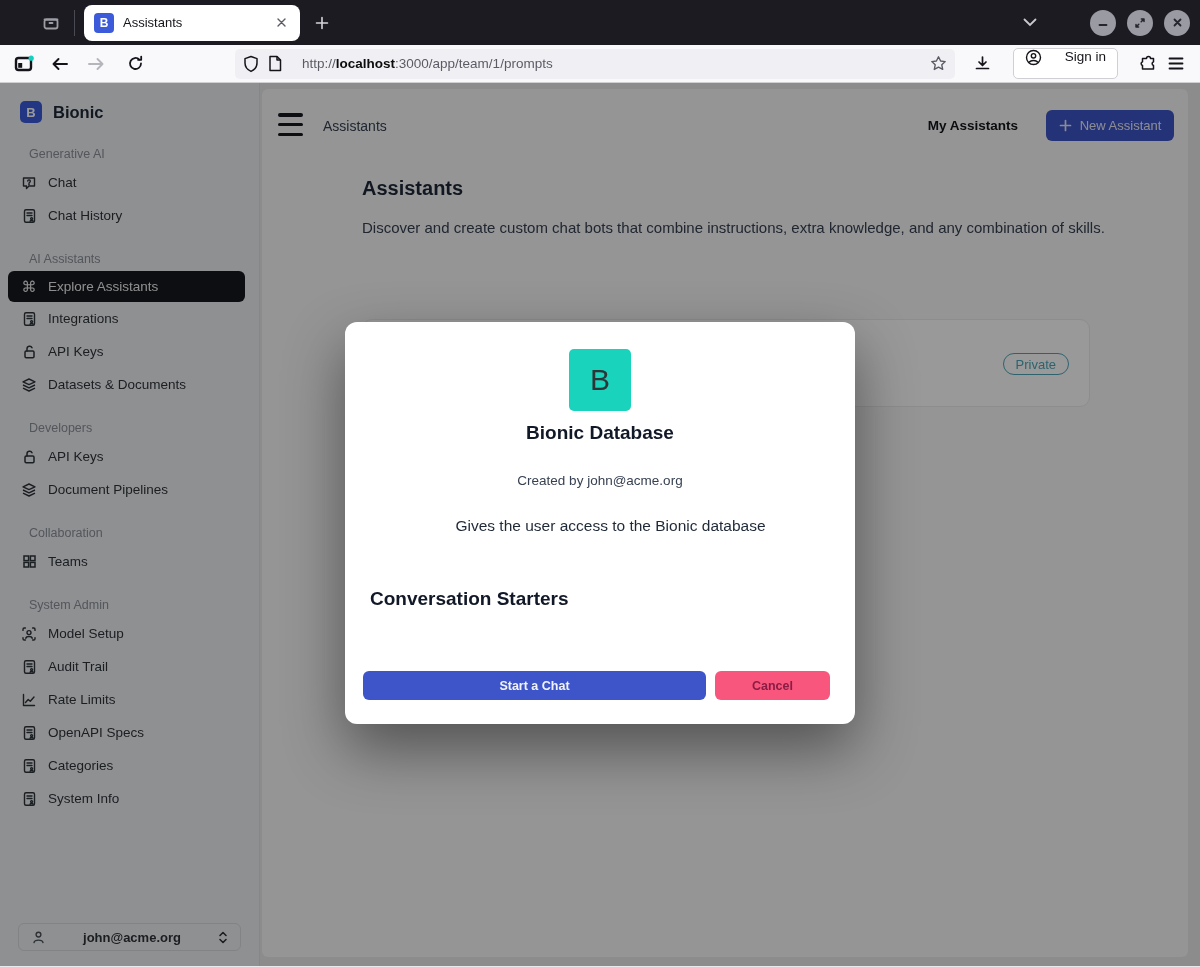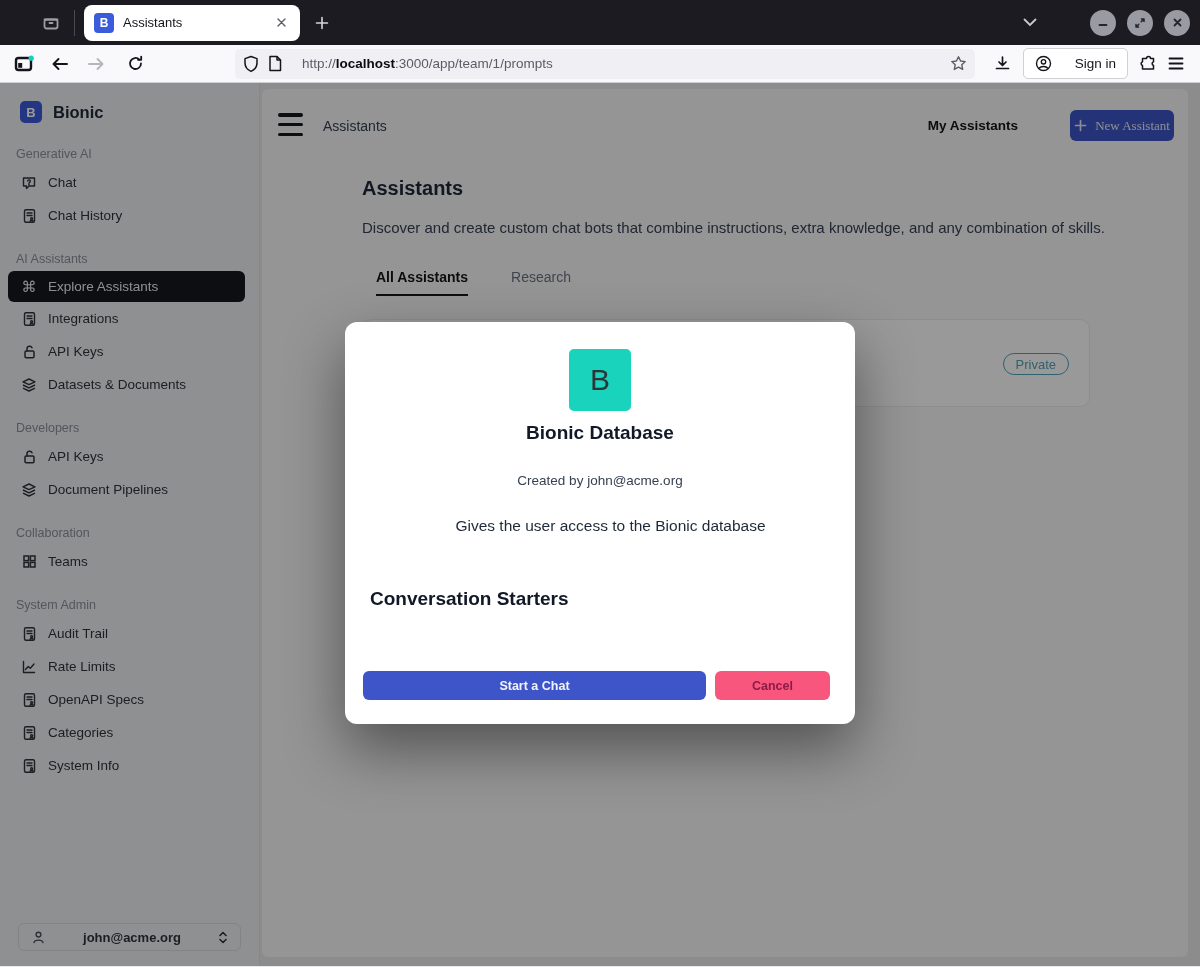--- a/index.html
+++ b/index.html
@@ -16,44 +16,44 @@
   .newtab { margin-left:8px; width:28px; height:28px; border-radius:6px; display:flex; align-items:center; justify-content:center; }
   .tb-right { position:absolute; right:10px; top:0; height:45px; display:flex; align-items:center; gap:11px; }
   .tabs-chevron { margin-right:42px; display:flex; align-items:center; }
   .winbtn { width:26px; height:26px; border-radius:50%; background:#9a9aa3; display:flex; align-items:center; justify-content:center; }
 
   .toolbar { height:38px; background:#f9f9fb; display:flex; align-items:center; padding:0 10px; border-bottom:1px solid #cfcfd4; }
   .nav-ic { width:28px; height:28px; display:flex; align-items:center; justify-content:center; border-radius:5px; }
   .urlbar { flex:1; height:30px; margin:0 14px 0 86px; background:#f0f0f4; border-radius:5px; display:flex; align-items:center; padding:0 8px; }
   .url-text { flex:1; margin-left:20px; font-size:13.5px; color:#5b5b66; white-space:nowrap; overflow:hidden; }
   .url-text b { color:#0c0c0d; font-weight:700; }
-  .signin { height:31px; background:#ffffff; border:1px solid #cfcfd4; border-radius:5px; display:flex; align-items:center; gap:23px; padding:0 11px; margin:0 6px; }
+  .signin { height:31px; background:#ffffff; border:1px solid #cfcfd4; border-radius:5px; display:flex; align-items:flex-start; gap:23px; padding:0 11px; margin:0 16px; }
   .signin span { font-size:13.5px; color:#15141a; }
 
   
   .app { position:relative; width:1200px; height:883px; background:#e9eaec; }
 
   .sidebar { position:absolute; left:0; top:0; width:260px; height:883px; background:#eef0f3; border-right:1px solid #dfe1e5; padding-top:14px; }
   .logo-row { display:flex; align-items:center; gap:11px; margin:0 0 4px 20px; height:30px; }
   .logo-sq { width:22px; height:22px; border-radius:5px; background:#3b5bdb; color:#fff; font-weight:700; font-size:13px; display:flex; align-items:center; justify-content:center; }
   .logo-name { font-size:16.5px; font-weight:700; color:#1f2937; }
-  .sec-label { margin:20px 14px 5px 16px; font-size:12.5px; color:#8a8f98; }
+  .sec-label { margin:20px 14px 5px 29px; font-size:12.5px; color:#8a8f98; }
   .srow { display:flex; align-items:center; gap:10px; height:33px; margin:0 14px 0 8px; padding-left:12px; border-radius:6px; color:#2f343a; font-size:13.5px; }
   .srow .ic { width:18px; display:flex; align-items:center; justify-content:center; }
   .srow.active { background:#16181d; color:#ededee; height:31px; }
   .cmd-glyph { font-size:15px; line-height:1; }
   .user-pill { position:absolute; left:18px; right:18px; bottom:15px; height:20px; background:#eff1f3; border:1px solid #d7dade; border-radius:6px; display:flex; align-items:center; padding:13px 12px; }
   .user-pill .email { flex:1; text-align:center; font-size:13px; font-weight:700; color:#2f343a; }
 
   .mainpanel { position:absolute; left:262px; top:6px; width:926px; height:868px; background:#f8f8f9; border-radius:6px; }
   .m-hamburger { position:absolute; left:16px; top:24px; width:25px; height:23px; display:flex; flex-direction:column; justify-content:space-between; }
   .m-hamburger i { display:block; height:3.5px; background:#16181d; border-radius:2px; }
   .m-head-title { position:absolute; left:61px; top:29px; font-size:14px; color:#374151; }
   .m-myassist { position:absolute; right:170px; top:29px; font-size:13.5px; font-weight:700; color:#111418; }
-  .btn-new { position:absolute; right:14px; top:21px; width:104px; height:31px; background:#3d55c8; border:none; border-radius:6px; color:#e8eaf6; font-size:13px; display:flex; align-items:center; justify-content:center; gap:8px; font-family:Liberation Serif, serif; }
+  .btn-new { position:absolute; right:14px; top:21px; width:128px; height:31px; background:#3d55c8; border:none; border-radius:6px; color:#e8eaf6; font-size:13px; display:flex; align-items:center; justify-content:center; gap:8px; font-family:Liberation Sans, sans-serif; }
   .h1 { position:absolute; left:100px; top:88px; font-size:20px; font-weight:700; color:#1f2937; }
   .pdesc { position:absolute; left:100px; top:130px; font-size:15px; color:#374151; }
   .tabsrow { position:absolute; left:114px; top:180px; display:flex; gap:43px; }
   .ptab { font-size:14px; padding-bottom:9px; }
   .ptab.on { color:#111418; font-weight:600; border-bottom:2.5px solid #16181d; }
   .ptab.off { color:#6b7280; }
   .asst-card { position:absolute; left:100px; top:230px; width:728px; height:88px; background:#ffffff; border:1px solid #ececef; border-radius:10px; }
   .badge { position:absolute; right:20px; top:33px; height:22px; padding:0 12px; border:1.5px solid #4da6b8; border-radius:11px; color:#4da6b8; font-size:13px; display:flex; align-items:center; }
 
   .overlay { position:absolute; inset:0; background:rgba(0,0,0,0.40); z-index:5; }
@@ -282,20 +282,30 @@
             <rect x="2" y="2" width="4.6" height="4.6"></rect>
             <rect x="8.4" y="2" width="4.6" height="4.6"></rect>
             <rect x="2" y="8.4" width="4.6" height="4.6"></rect>
             <rect x="8.4" y="8.4" width="4.6" height="4.6"></rect>
           </svg>
       </span>
       <span>Teams</span>
     </div>
 
     <div class="sec-label">System Admin</div>
+    <div class="srow">
+      <span class="ic">
+        <svg width="16" height="16" viewBox="0 0 16 16" fill="none" stroke="#2f343a" stroke-width="1.4" stroke-linecap="round" stroke-linejoin="round">
+            <path d="M2 4.4 V3.2 A1.2 1.2 0 0 1 3.2 2 H4.4 M11.6 2 H12.8 A1.2 1.2 0 0 1 14 3.2 V4.4 M14 11.6 V12.8 A1.2 1.2 0 0 1 12.8 14 H11.6 M4.4 14 H3.2 A1.2 1.2 0 0 1 2 12.8 V11.6"></path>
+            <circle cx="8" cy="6.6" r="2"></circle>
+            <path d="M4.8 12.2 c.6-2.2 5.8-2.2 6.4 0"></path>
+          </svg>
+      </span>
+      <span>Model Setup</span>
+    </div>
     <div class="srow">
       <span class="ic">
         <svg width="15" height="16" viewBox="0 0 15 16" fill="none" stroke="#2f343a" stroke-width="1.4" stroke-linecap="round" stroke-linejoin="round">
             <rect x="2.5" y="1.8" width="10" height="12.4" rx="1.5"></rect>
             <path d="M5 5 H10 M5 7.5 H10"></path>
             <circle cx="9.6" cy="10.6" r="1"></circle>
             <path d="M8 13.2 c.3-1 2.9-1 3.2 0"></path>
           </svg>
       </span>
       <span>Audit Trail</span>
@@ -367,24 +377,20 @@
     <button class="btn-new">
       <svg width="13" height="13" viewBox="0 0 13 13" stroke="#e8eaf6" stroke-width="1.7" stroke-linecap="round">
           <path d="M6.5 1.5 V11.5 M1.5 6.5 H11.5"></path>
         </svg>
       <span>New Assistant</span>
     </button>
 
     <div class="h1">Assistants</div>
     <div class="pdesc">Discover and create custom chat bots that combine instructions, extra knowledge, and any combination of skills.</div>
 
-    <div class="tabsrow">
-      <span class="ptab on">All Assistants</span>
-      <span class="ptab off">Research</span>
-    </div>
 
     <div class="asst-card">
       <span class="badge">Private</span>
     </div>
   </div>
 
   <div class="overlay"></div>
 
   <div class="modal">
     <div class="avatar">B</div>

